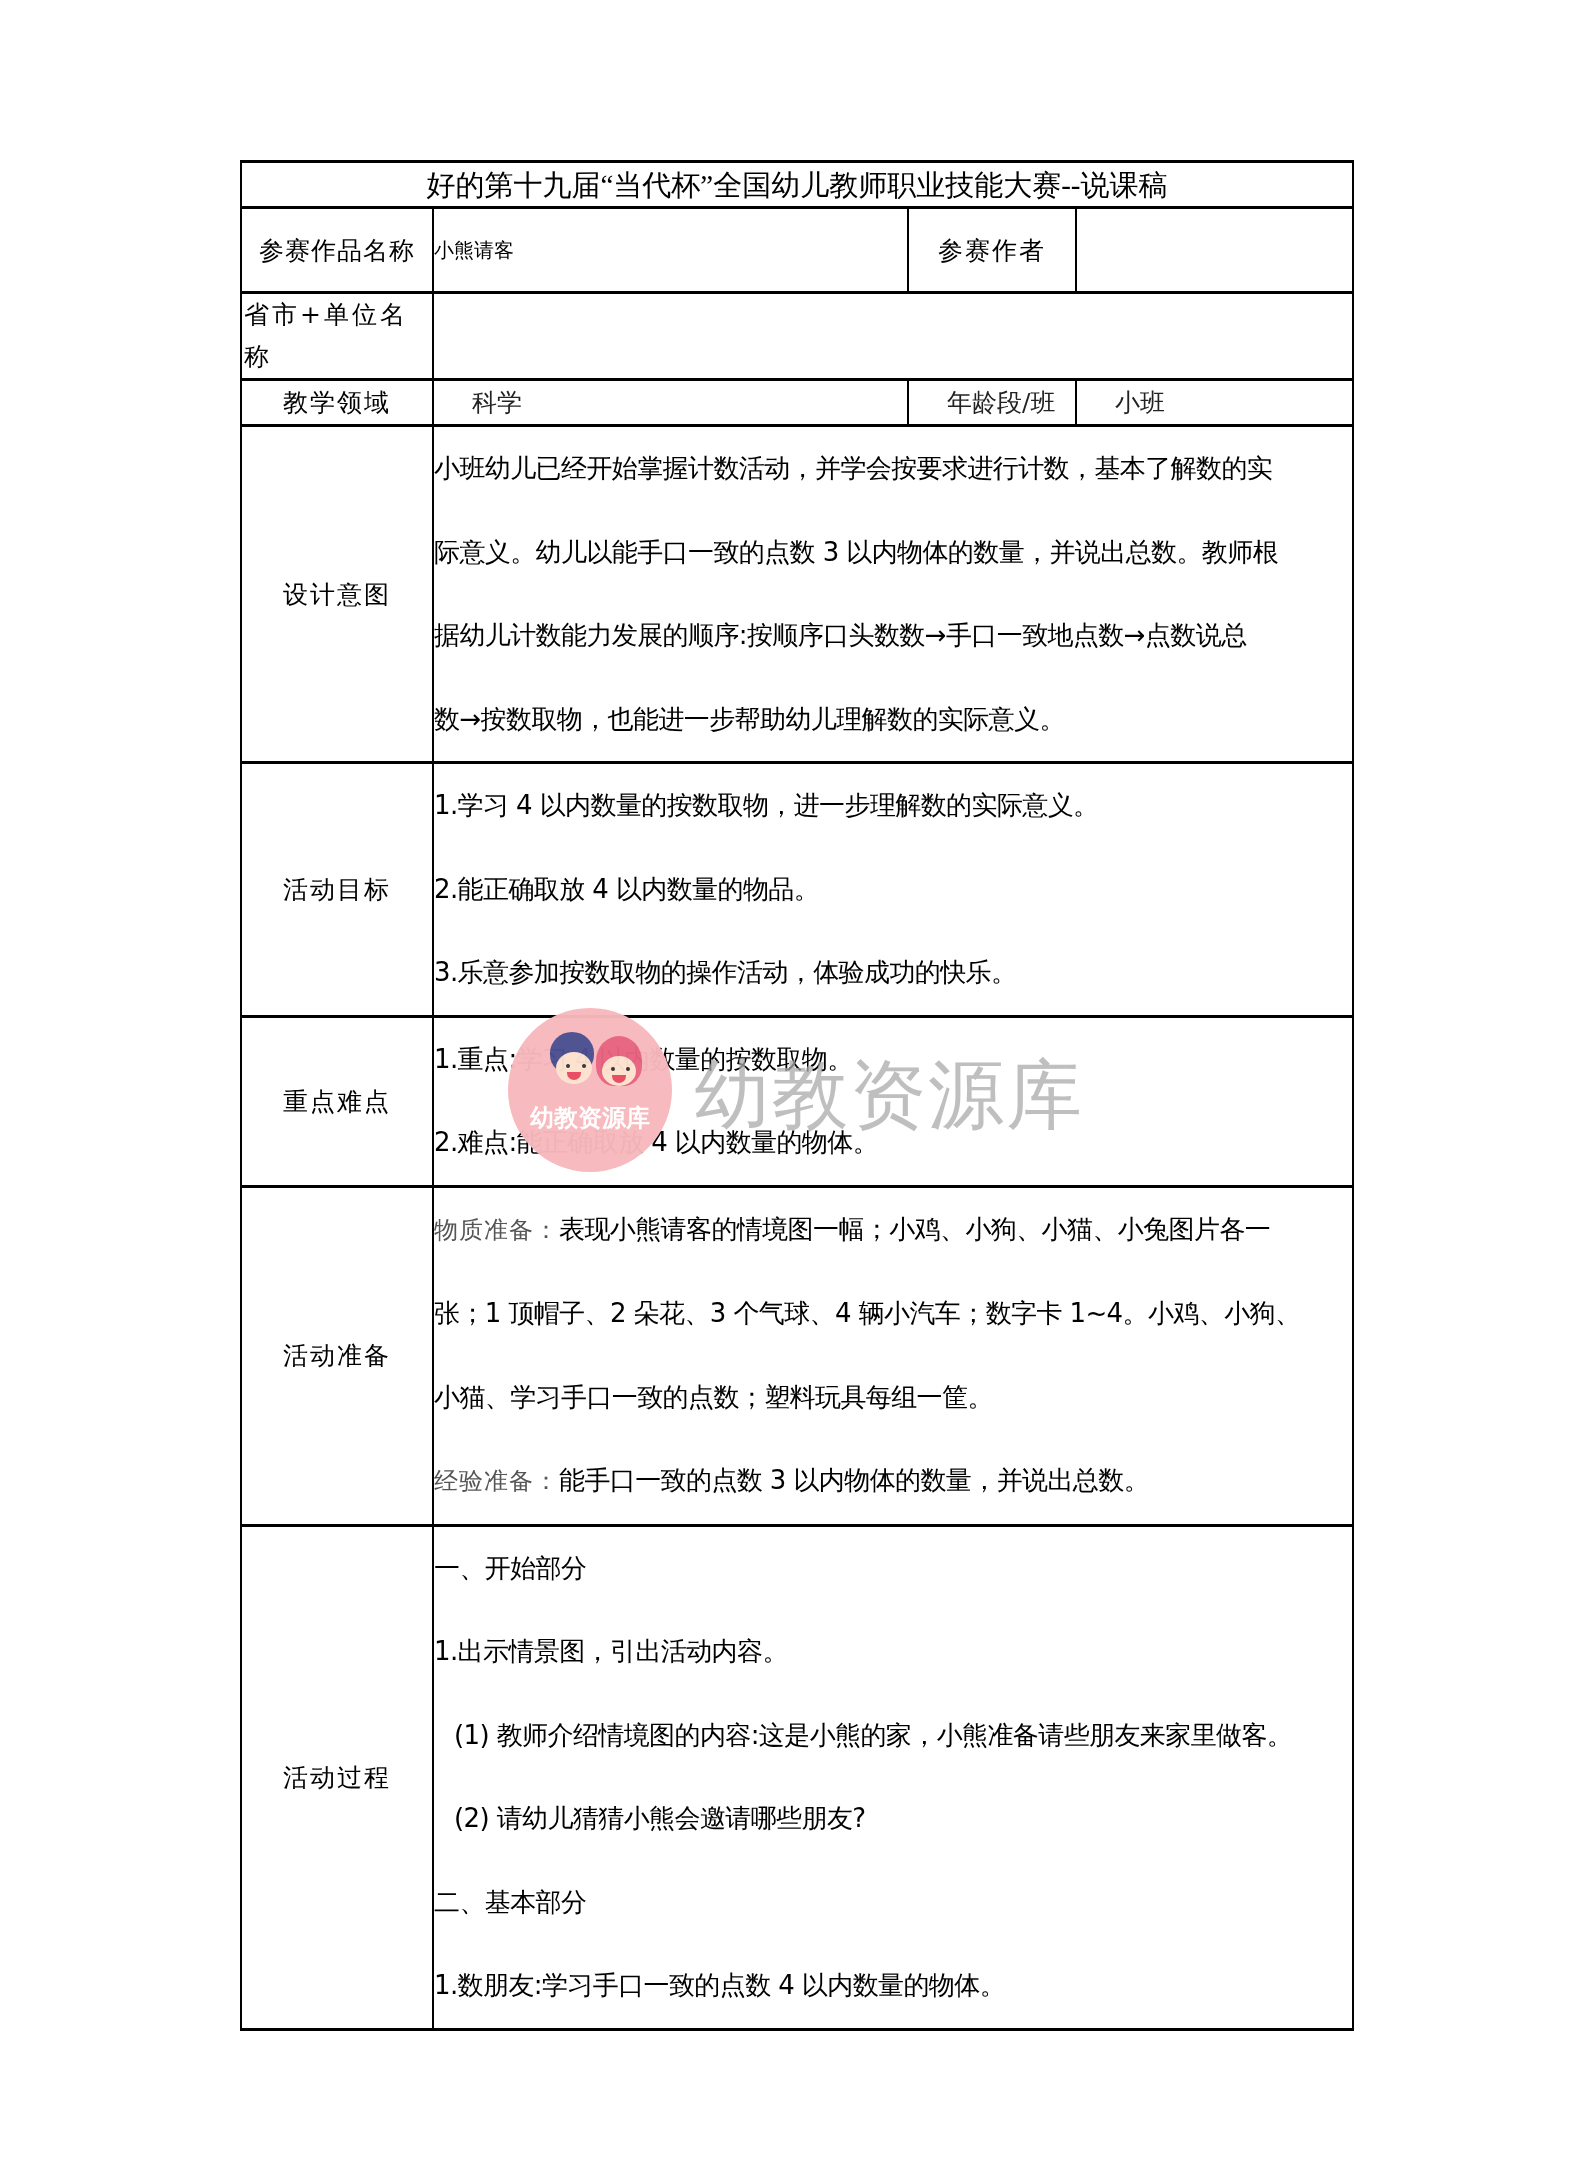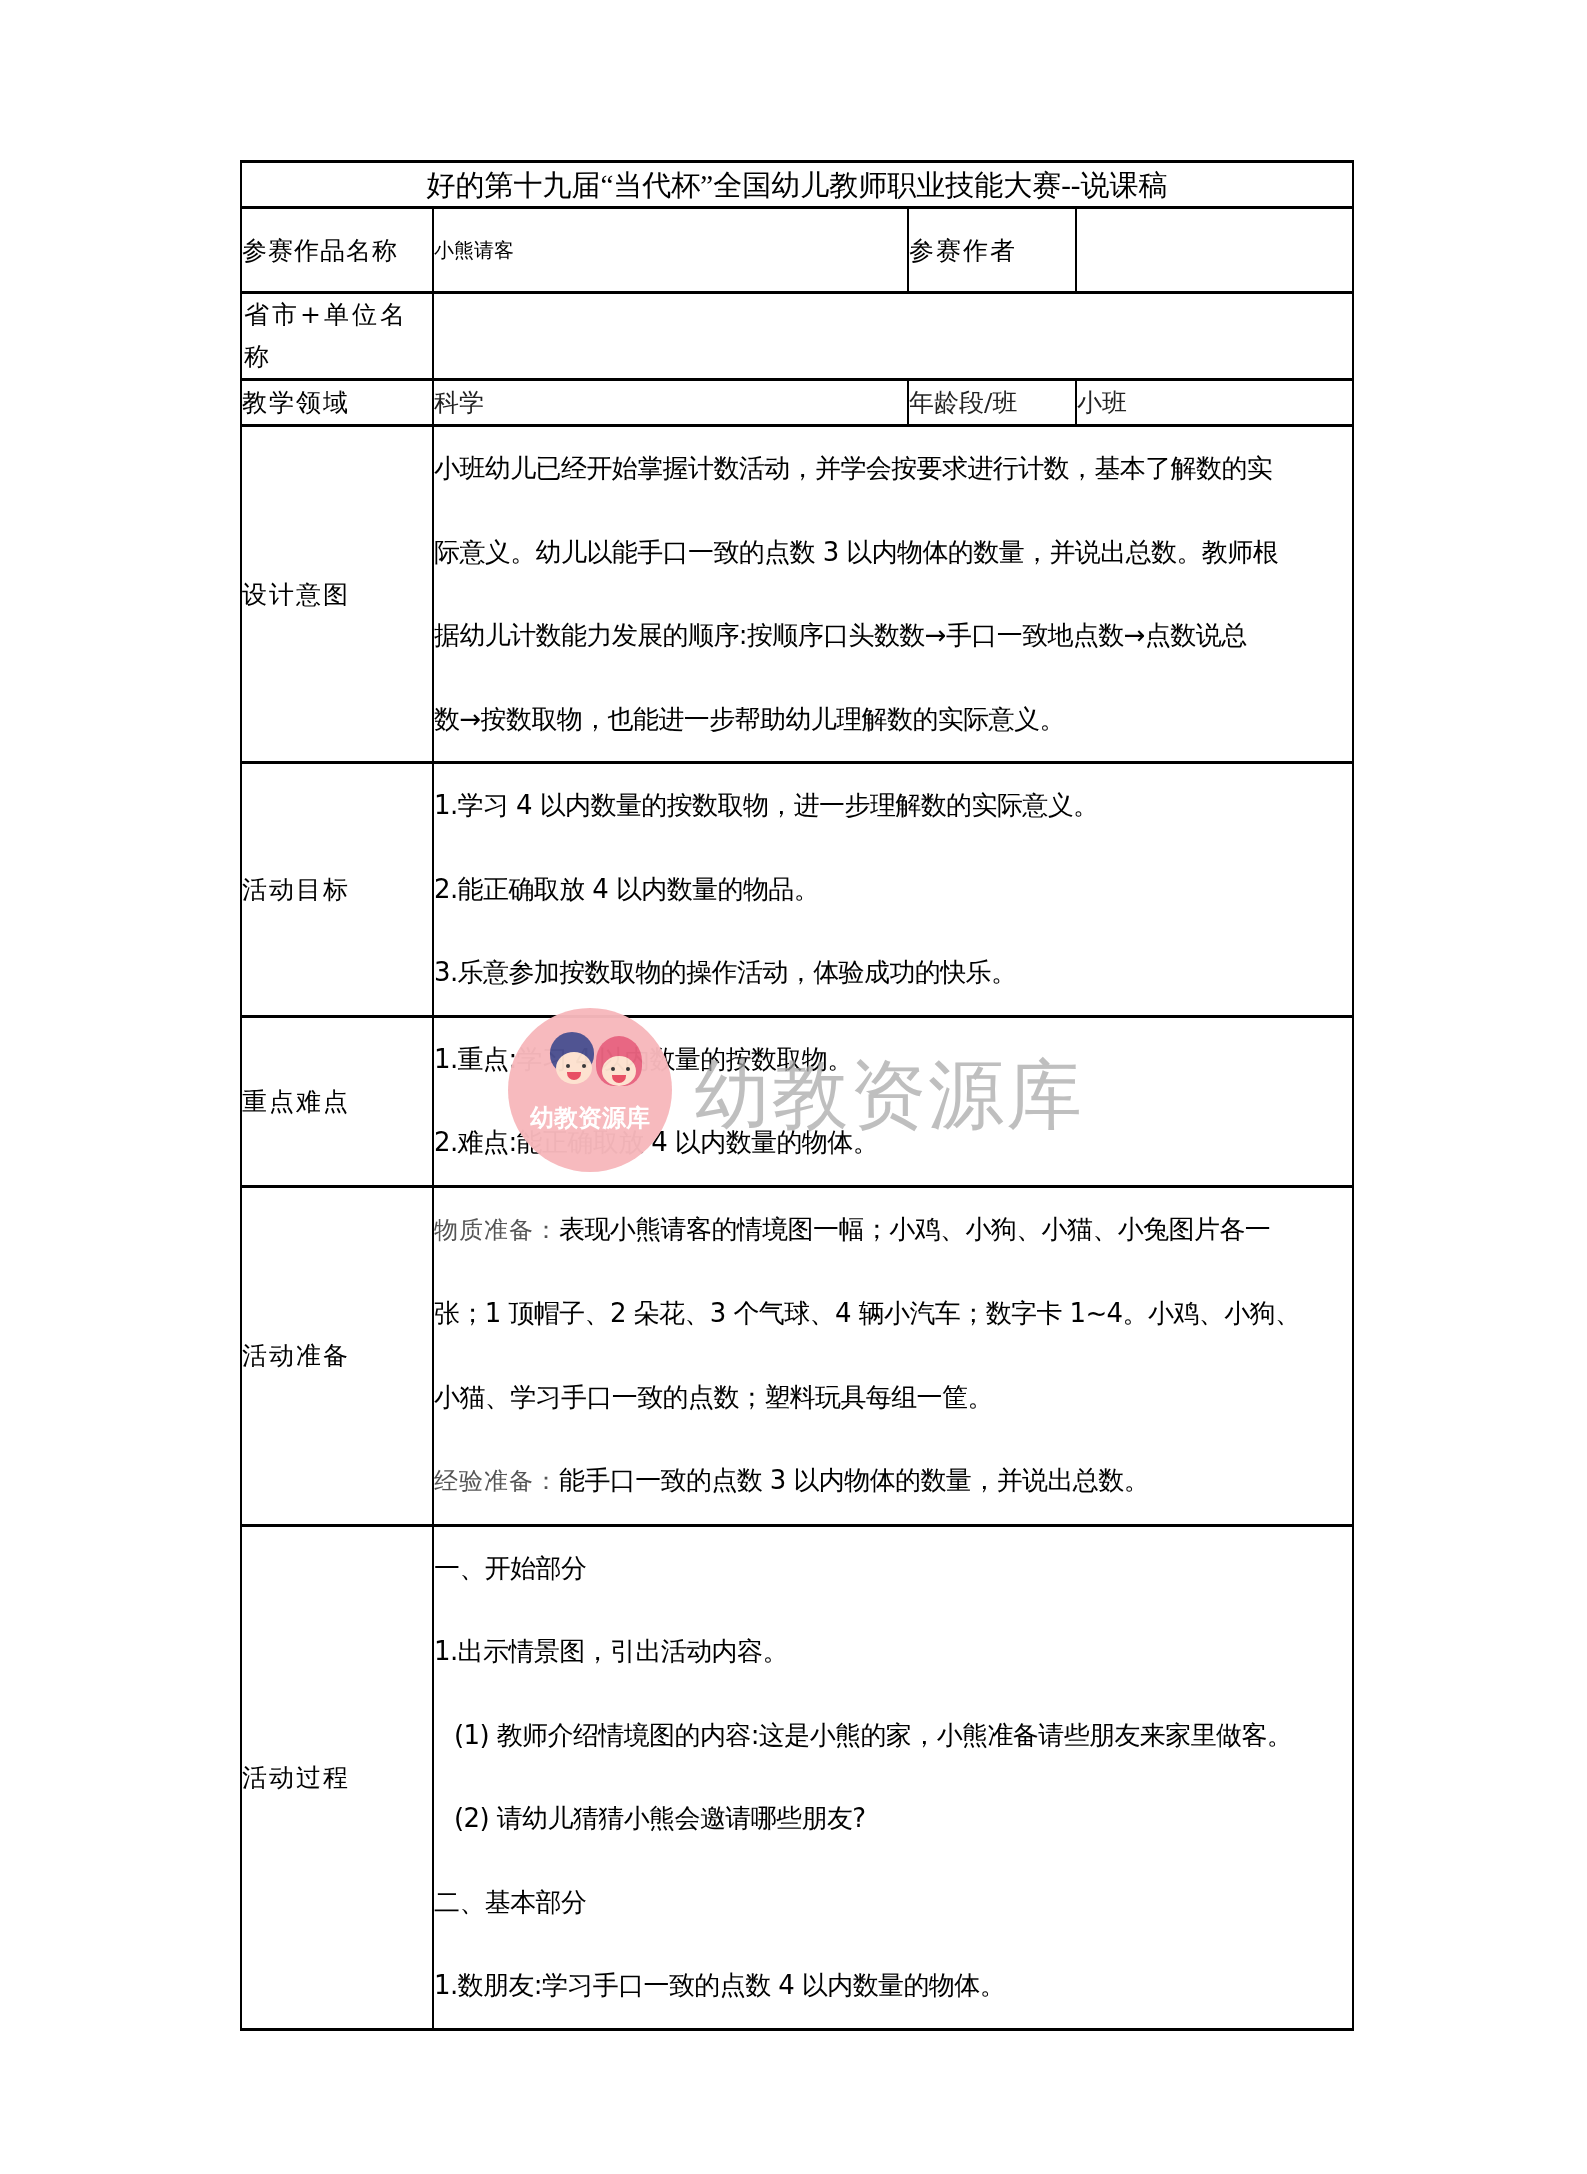--- a/index.html
+++ b/index.html
@@ -14,28 +14,28 @@
     color: #000;
   }
   table.form tr > td { border-top-width: 3px; border-bottom-width: 3px; }
   .title {
     height: 42px; text-align: center;
     font-family: "Liberation Serif", "DejaVu Serif", serif;
     font-size: 29px; line-height: 42px; letter-spacing: 0px;
   }
   .label {
     font-family: "DejaVu Serif", "Liberation Serif", serif;
-    font-size: 25px; color: #222; letter-spacing: 2px;
+    font-size: 25px; color: #222; text-align: center; letter-spacing: 2px;
   }
   .label.left { text-align: left; padding-left: 2px; line-height: 42px; letter-spacing: 3px; border-radius: 18px; }
   .value {
     font-family: "DejaVu Sans", "Liberation Sans", sans-serif;
     font-size: 20px; padding-left: 2px;
   }
-  .value.serif { font-family: "DejaVu Serif", "Liberation Serif", serif; font-size: 25px; color: #222; }
+  .value.serif { font-family: "DejaVu Serif", "Liberation Serif", serif; font-size: 25px; color: #222; padding-left: 38px; }
   .body {
     font-family: "DejaVu Sans", "Liberation Sans", sans-serif;
     font-size: 26px; line-height: 83.5px; padding: 0 0 0 2px; letter-spacing: -0.6px;
     white-space: nowrap; overflow: hidden;
   }
   .body p { margin: 0; }
   .dim { font-family: "DejaVu Serif", "Liberation Serif", serif; color: #555; font-size: 24px; letter-spacing: 1px; margin-top: 44px; }
   .indent { padding-left: 20px; }
   
   .wm-logo {

